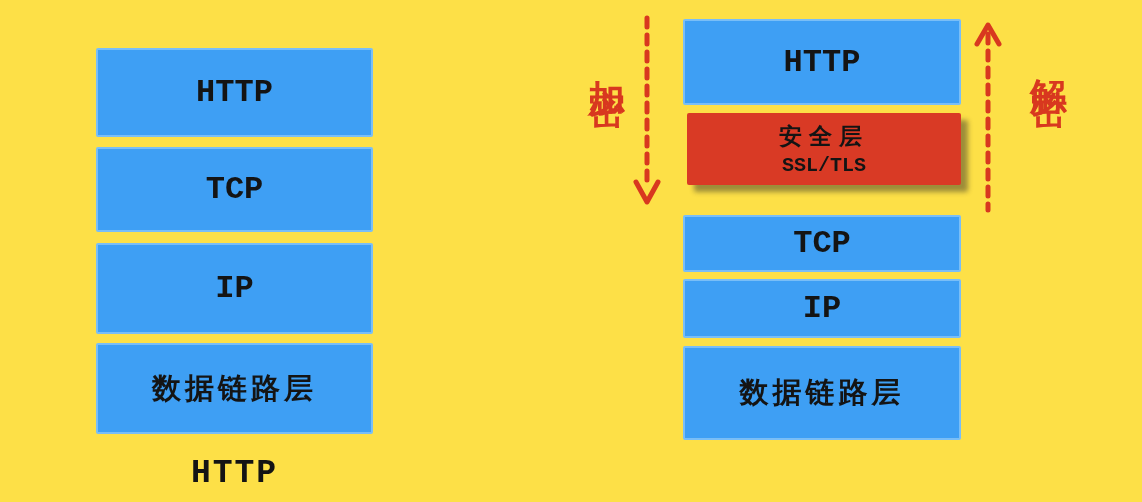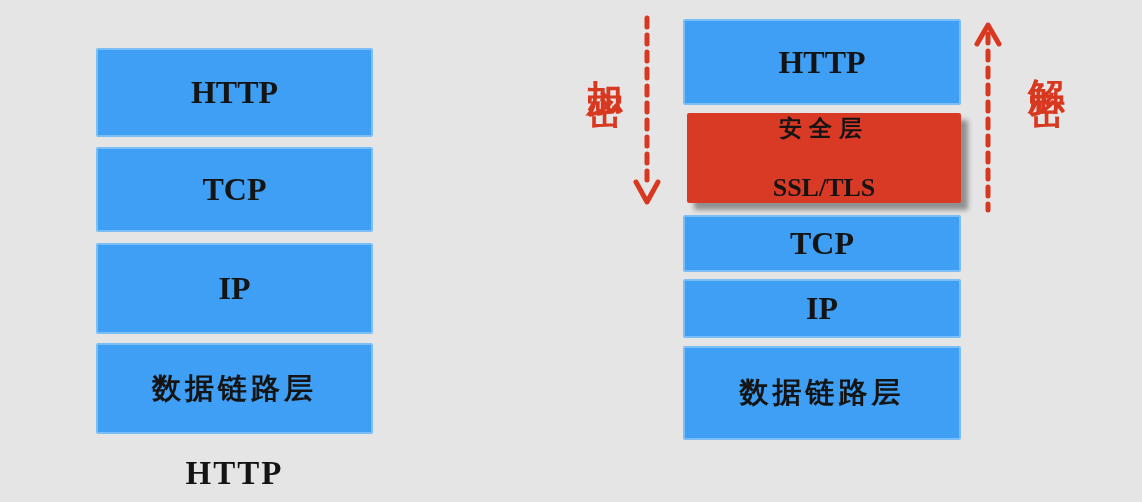--- a/index.html
+++ b/index.html
@@ -4,23 +4,23 @@
 <style>
   html, body {
     margin: 0;
     padding: 0;
     background: #ffffff;
   }
   .canvas {
     position: relative;
     width: 1142px;
     height: 502px;
-    background: #e5e5e5;
+    background: #fde047;
     overflow: hidden;
-    font-family: Liberation Serif, serif;
+    font-family: Liberation Mono, monospace;
   }
   .box {
     position: absolute;
     background: #3E9FF4;
     border: 2px solid #79BEF7;
     border-radius: 2px;
     box-sizing: border-box;
     display: flex;
     align-items: center;
     justify-content: center;
@@ -31,30 +31,29 @@
   
   .lbox  { left: 96px;  width: 277px; }
   .lbox1 { top: 48px;  height: 89px; }
   .lbox2 { top: 147px; height: 85px; }
   .lbox3 { top: 243px; height: 91px; }
   .lbox4 { top: 343px; height: 91px; font-size: 29px; letter-spacing: 4px; }
   
   .rbox  { left: 683px; width: 278px; }
   .rbox1 { top: 19px;  height: 86px; }
   .rboxsec {
-    top: 113px; height: 90px; left: 687px; width: 274px;
+    top: 113px; height: 72px; left: 687px; width: 274px;
     background: #D93A25;
     border: none;
     box-shadow: 7px 7px 5px rgba(40,40,40,0.45);
     flex-direction: column;
     gap: 2px;
-    justify-content: space-between;
   }
   .rboxsec .sec-line1 { font-size: 23px; letter-spacing: 7px; font-weight: 700; }
-  .rboxsec .sec-line2 { font-size: 26px; font-weight: 700; }
+  .rboxsec .sec-line2 { font-size: 20px; font-weight: 700; }
   .rbox2 { top: 215px; height: 57px; }
   .rbox3 { top: 279px; height: 59px; }
   .rbox4 { top: 346px; height: 94px; font-size: 29px; letter-spacing: 4px; }
   
   .caption {
     position: absolute;
     top: 455px;
     font-size: 33px;
     font-weight: 700;
     color: #141414;

